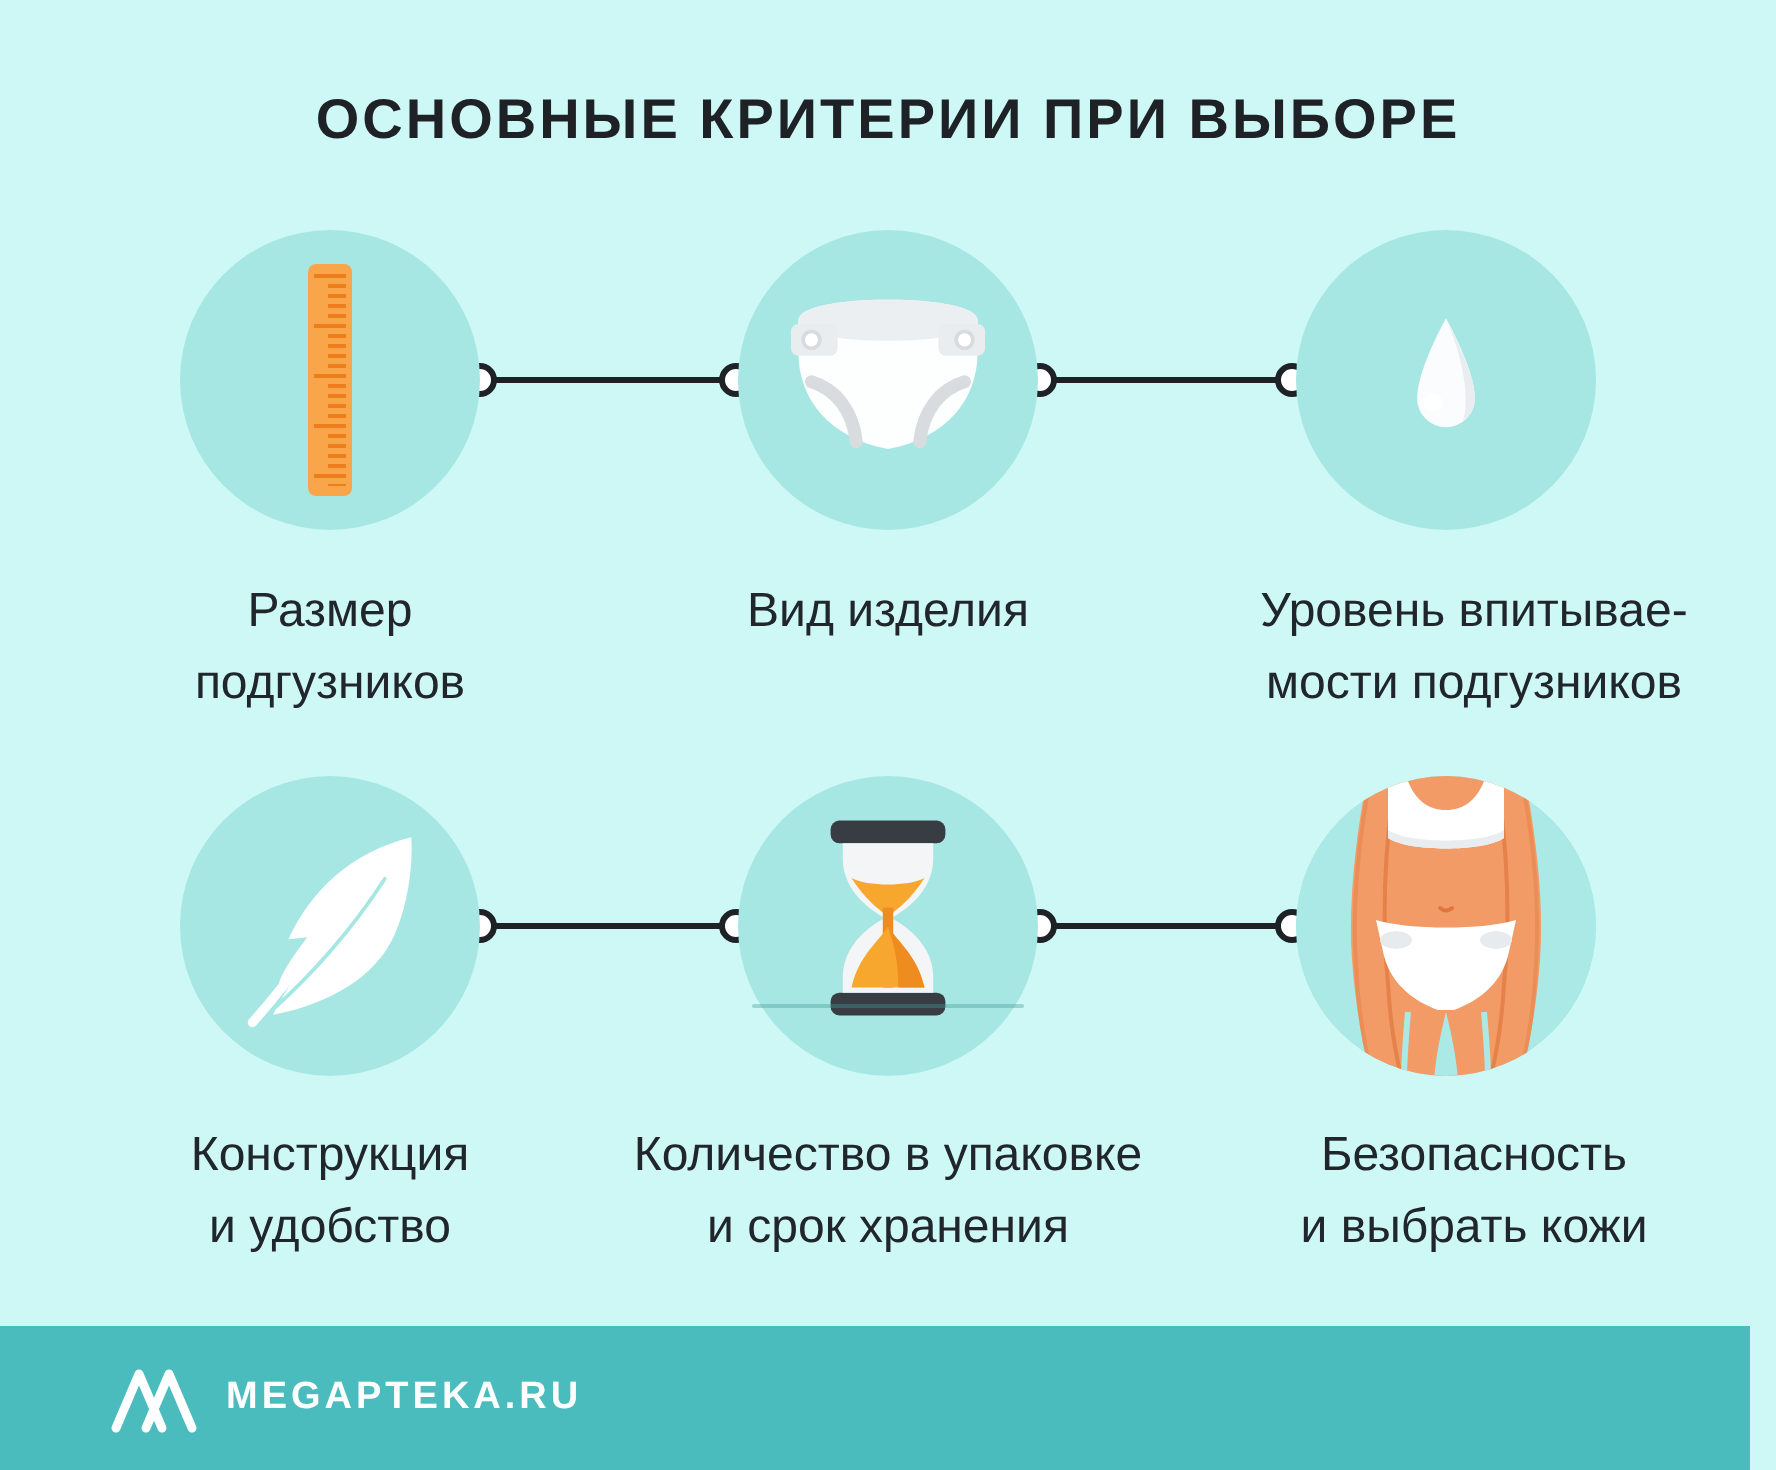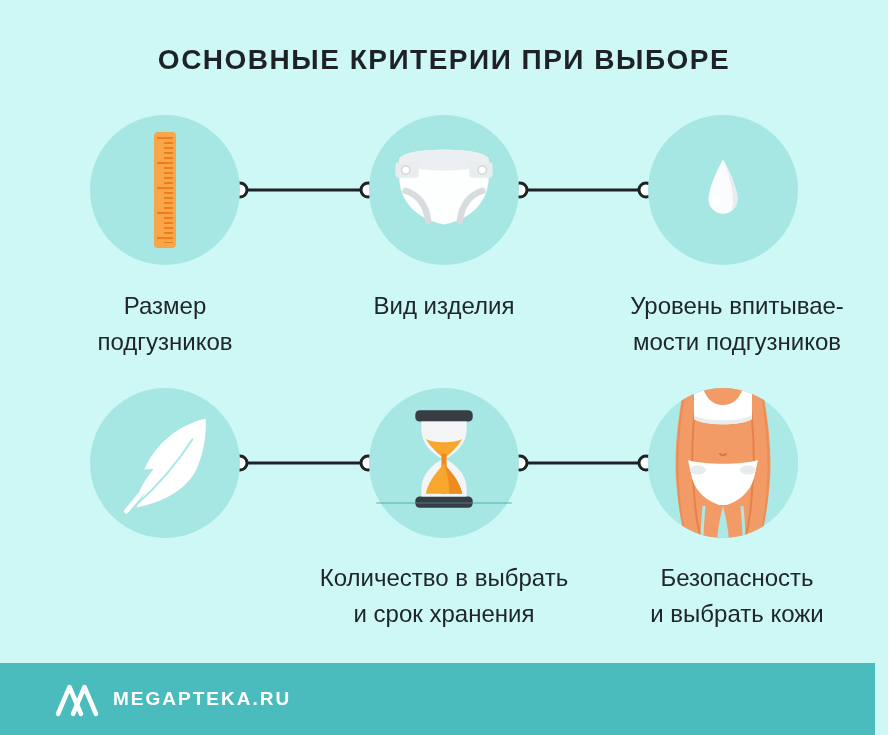--- a/index.html
+++ b/index.html
@@ -153,22 +153,26 @@
     <div></div>
   </div>
   <div class="label l-r1 l-c1">
     <div>Размер</div>
     <div>подгузников</div>
   </div>
   <div class="label l-r1 l-c3">
     <div>Уровень впитывае-</div>
     <div>мости подгузников</div>
   </div>
+  <div class="label l-r2 l-c1">
+    <div>Конструкция</div>
+    <div>и удобство</div>
+  </div>
   <div class="label l-r2 l-c2">
-    <div>Количество в выбрать</div>
+    <div>Количество в упаковке</div>
     <div>и срок хранения</div>
   </div>
   <div class="label l-r2 l-c3">
     <div>Безопасность</div>
     <div>и выбрать кожи</div>
   </div>
 
   <div class="footer">
     <svg class="brand-logo" width="46" height="38" viewBox="0 0 46 38">
       <g fill="none" stroke="#ffffff" stroke-width="4.5" stroke-linecap="round" stroke-linejoin="round">

